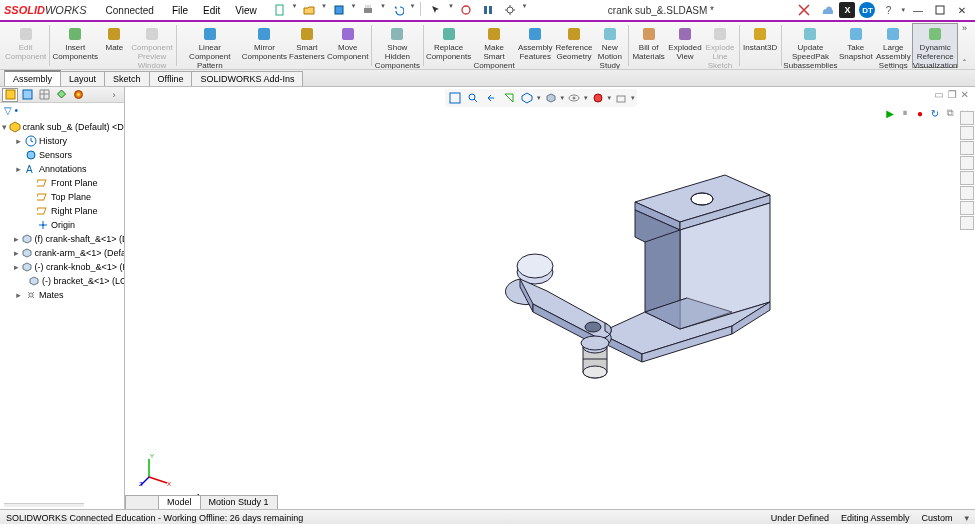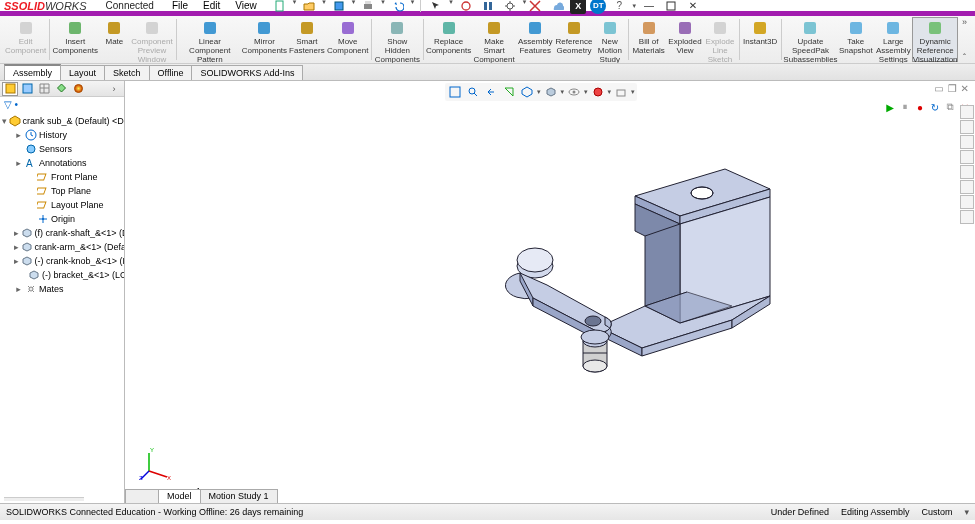--- a/index.html
+++ b/index.html
@@ -1,18 +1,18 @@
 <!DOCTYPE html>
 <html><head>
 <meta charset="utf-8">
 <style>
 * { margin:0; padding:0; box-sizing:border-box; font-family:"Segoe UI",Arial,sans-serif; }
 body { width:975px; height:524px; background:#fff; overflow:hidden; font-size:10px; }
 
-.title-bar { height:16px; background:#fff; display:flex; align-items:center; padding:0 4px; border-bottom:5px solid #a21caf; }
+.title-bar { height:22px; background:#fff; display:flex; align-items:center; padding:0 4px; border-bottom:2px solid #a21caf; }
 .app-logo { color:#ed1c24; font-weight:bold; font-size:11px; font-style:italic; }
 .app-name { color:#222; font-size:10px; margin-left:19px; }
 .menu-bar { display:flex; margin-left:12px; gap:3px; }
 .menu-item { padding:2px 6px; cursor:pointer; }
 .quick-tools { display:flex; margin-left:8px; gap:4px; }
 .qt-btn { width:18px; height:16px; display:flex; align-items:center; justify-content:center; border:1px solid transparent; }
 .qt-btn svg { width:12px; height:12px; }
 .qt-sep { width:1px; height:14px; background:#ccc; margin:0 2px; }
 .doc-title { flex:1; text-align:center; font-size:10px; color:#333; }
 .title-icons { display:flex; gap:4px; align-items:center; }
@@ -135,20 +135,21 @@
         </svg>
       </div>
     <div class="qt-btn">
         <svg viewBox="0 0 12 12">
           <circle cx="6" cy="6" r="3" fill="none" stroke="#555"></circle>
           <path d="M6 1v2M6 9v2M1 6h2M9 6h2" stroke="#555"></path>
         </svg>
       </div>
       <span style="font-size:7px;color:#555">▾</span>
   </div>
+  <div class="doc-title">crank sub_&amp;.SLDASM *</div>
   <div class="title-icons">
     <span class="title-icn">
         <svg width="14" height="14" viewBox="0 0 14 14">
           <path d="M2 2l10 10M12 2L2 12" stroke="#c33" stroke-width="1.5"></path>
         </svg>
       </span>
     <span class="title-icn">
         <svg width="14" height="14" viewBox="0 0 14 14">
           <path d="M4 9a3 3 0 013-3 3 3 0 016 1 2 2 0 01-1 4H4a2 2 0 010-2z" fill="#7ad"></path>
         </svg>
@@ -417,21 +418,21 @@
           </span>
           <span>Top Plane</span>
         </div>
         <div class="ft-node ft-i2">
           <span class="ft-toggle"></span>
           <span class="ft-icon">
             <svg width="12" height="12">
               <path d="M2 3l8 0 0 6-8 0z" fill="none" stroke="#c80" transform="skewX(-20)"></path>
             </svg>
           </span>
-          <span>Layout Plane</span>
+          <span>Right Plane</span>
         </div>
         <div class="ft-node ft-i2">
           <span class="ft-toggle"></span>
           <span class="ft-icon">
             <svg width="12" height="12">
               <path d="M6 2v8M2 6h8" stroke="#06c"></path>
               <circle cx="6" cy="6" r="1" fill="#06c"></circle>
             </svg>
           </span>
           <span>Origin</span>

